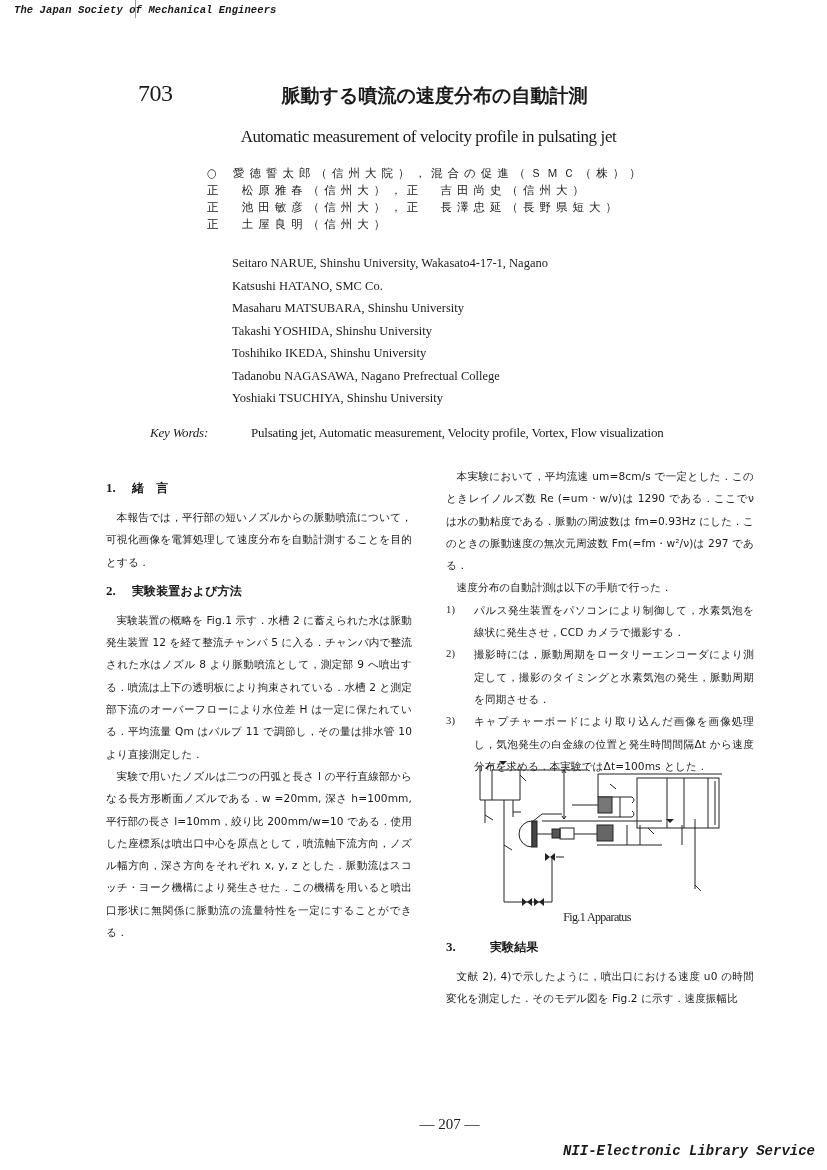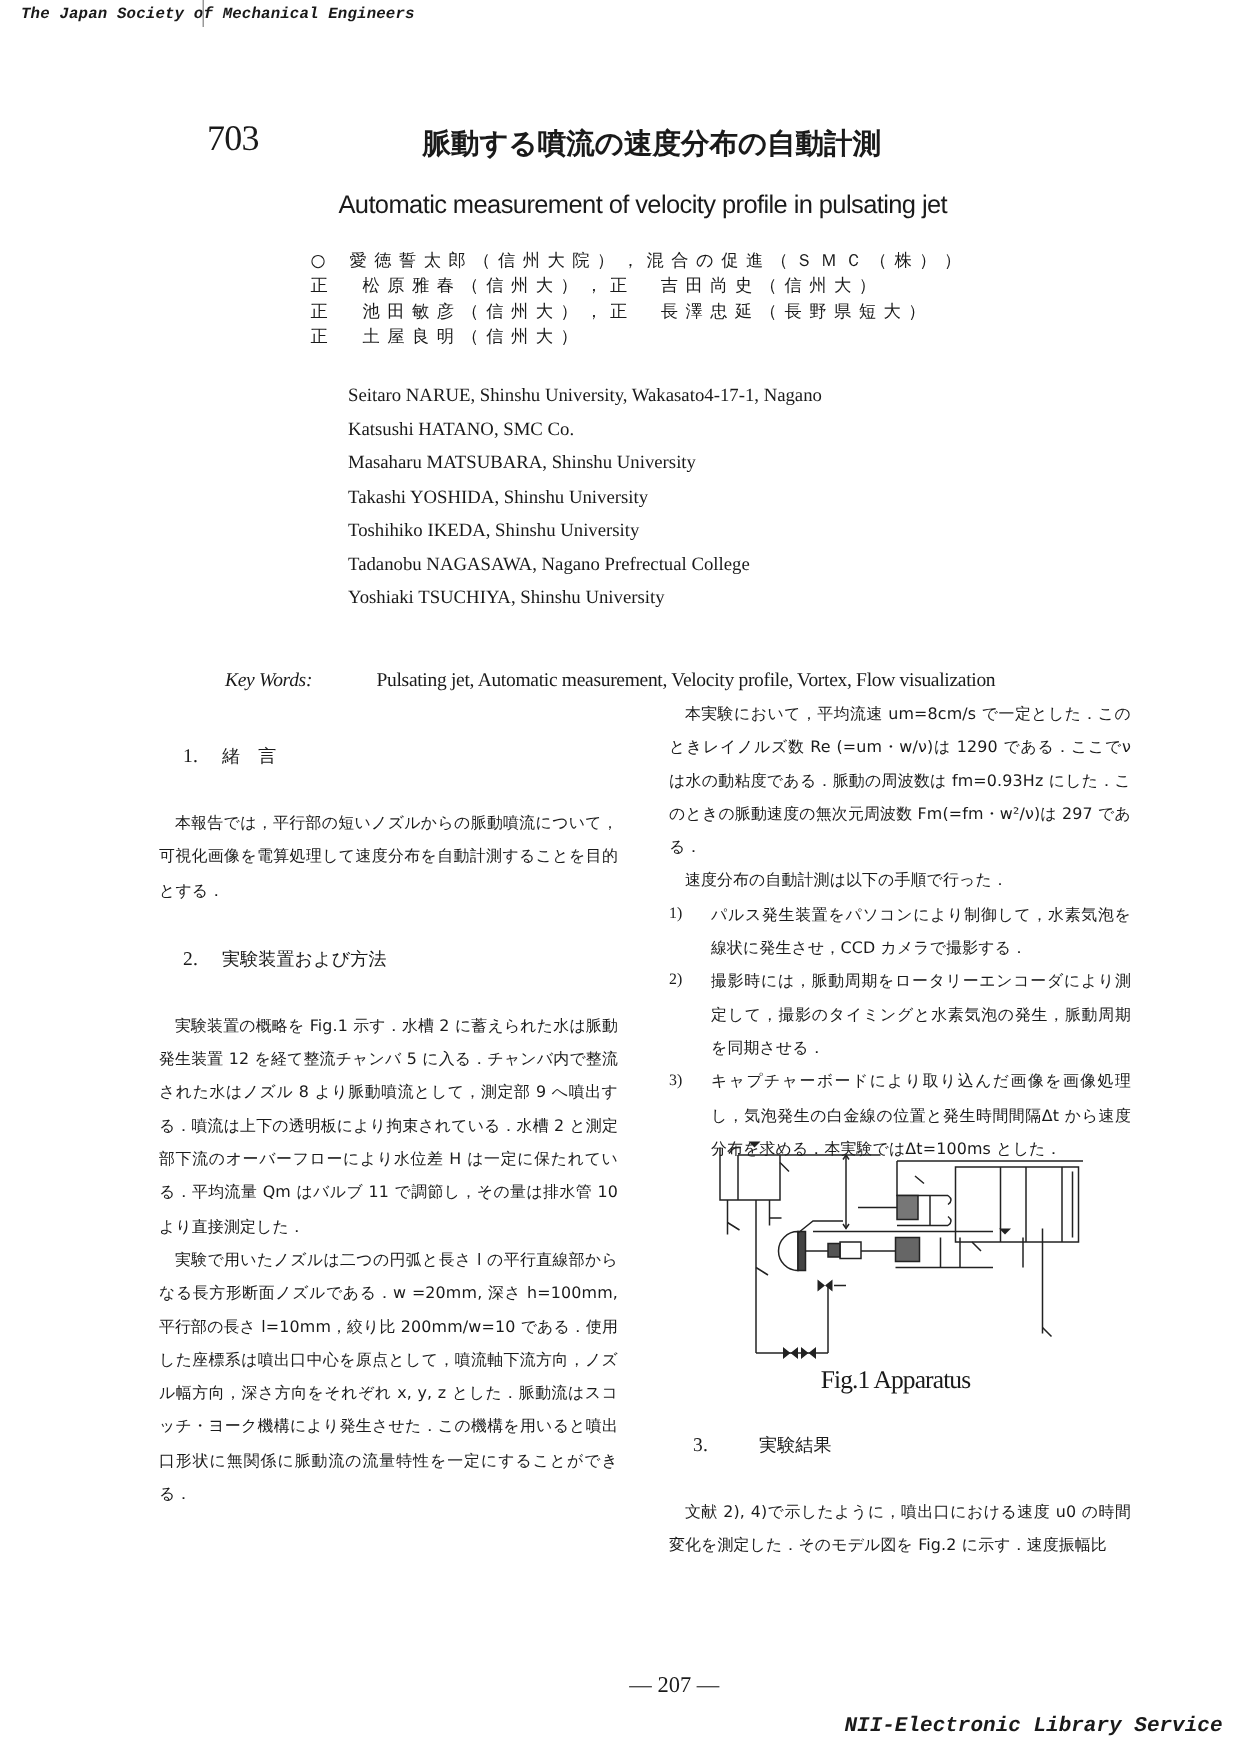--- a/index.html
+++ b/index.html
@@ -18,58 +18,58 @@
     left: 90px; top: 80px; font-family: "Liberation Serif", serif;
     font-size: 24px; letter-spacing: -0.5px; margin-left: 48px;
   }
   .title-ja {
     left: 0; width: 827px; top: 83px; text-align: center;
     font-family: "DejaVu Sans", sans-serif; font-weight: bold; font-size: 19px;
     padding-left: 42px; box-sizing: border-box;
   }
   .title-en {
     left: 0; width: 827px; top: 127px; text-align: center;
-    font-family: Liberation Sans, sans-serif; font-size: 17px; letter-spacing: -0.4px;
+    font-family: Liberation Serif, serif; font-size: 17px; letter-spacing: -0.4px;
     padding-left: 30px; box-sizing: border-box;
   }
   .authors-ja {
     left: 207px; top: 165px; font-family: "DejaVu Sans", sans-serif;
     font-size: 11.5px; line-height: 17px;
   }
   .authors-ja .row { display: flex; white-space: pre; letter-spacing: 5px; }
   .authors-ja .mark { display: inline-block; width: 26px; letter-spacing: 0; }
   .authors-en {
     left: 232px; top: 252px; font-family: "Liberation Serif", serif;
     font-size: 12.5px; line-height: 22.5px;
   }
   .keywords {
     left: 150px; top: 425px; font-family: "Liberation Serif", serif; font-size: 13px;
-    display: flex; letter-spacing: -0.2px; margin-top: 20px;
+    display: flex; letter-spacing: -0.2px;
   }
   .keywords .kw-label { font-style: italic; width: 101px; }
   .col {
     font-family: "DejaVu Sans", sans-serif; font-size: 10.6px; line-height: 22.3px;
     text-align: justify; letter-spacing: 0.1px;
   }
   .col-left { left: 106px; top: 476px; width: 306px; }
   .col-right { left: 446px; top: 465px; width: 308px; }
   .sec-head {
-    font-family: "DejaVu Sans", sans-serif; font-weight: normal; font-size: 12px;
-    margin: 16px; line-height: 24px;
+    font-family: "DejaVu Sans", sans-serif; font-weight: bold; font-size: 12px;
+    margin: 0; line-height: 24px;
   }
   .sec-head .num { display: inline-block; width: 26px; font-family: "Liberation Serif", serif; font-size: 13px; }
   .para { margin: 0 0 0 0; text-indent: 1em; }
   .gap-sm { height: 6px; }
   .list-item { display: flex; }
   .list-item .li-num { width: 28px; flex: none; font-family: "Liberation Serif", serif; }
   .list-item .li-text { flex: 1; }
   .figure { left: 472px; top: 757px; width: 250px; height: 150px; }
   .fig-caption {
     left: 472px; width: 250px; top: 910px; text-align: center;
-    font-family: "Liberation Serif", serif; font-size: 17px; letter-spacing: -0.6px;
+    font-family: "Liberation Serif", serif; font-size: 12px; letter-spacing: -0.6px;
   }
   .sec3 { left: 446px; top: 935px; width: 308px; }
   .page-number {
     left: 0; width: 827px; top: 1116px; text-align: center;
     font-family: "Liberation Serif", serif; font-size: 15px; padding-left: 36px;
   }
   .footer-service {
     right: 12px; top: 1143px;
     font-family: "Liberation Mono", "DejaVu Sans Mono", monospace;
     font-style: italic; font-weight: bold; font-size: 14px;

